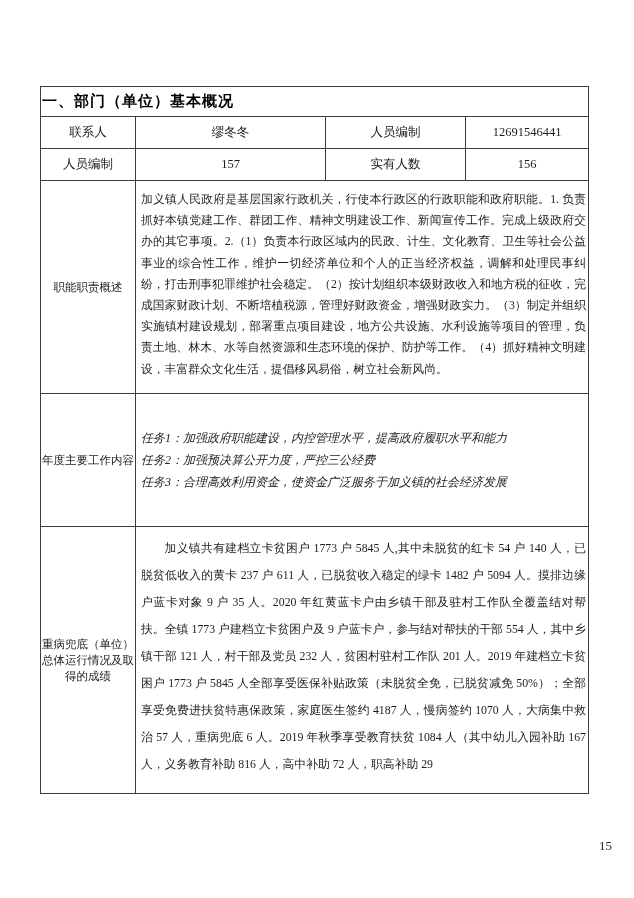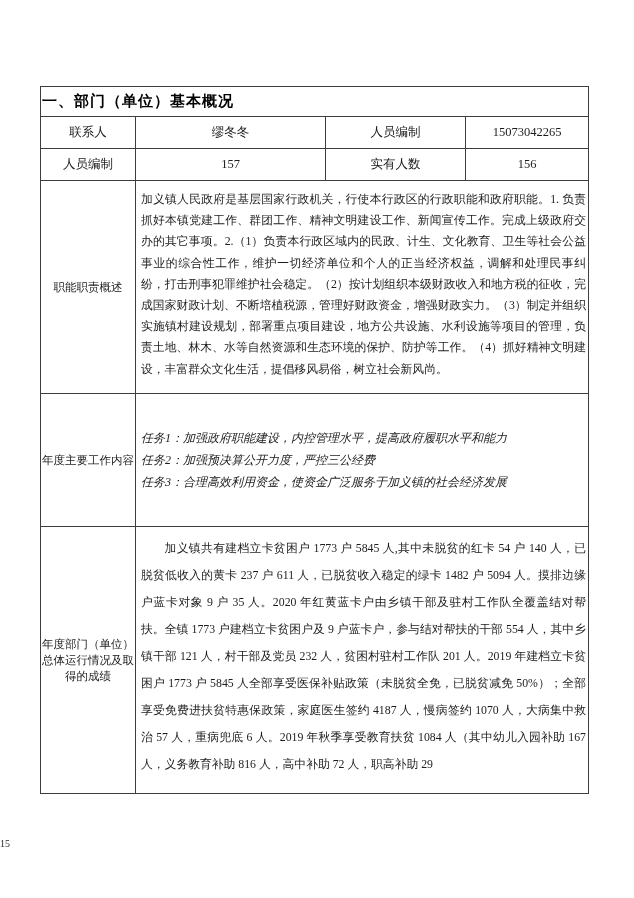--- a/index.html
+++ b/index.html
@@ -40,61 +40,61 @@
     padding:0 2px 0 5px;text-align:left;font-style:italic;
   }
   tr.operation-row{height:267px;}
   td.operation-text{
     vertical-align:top;text-align:justify;
     font-size:11.8px;line-height:27px;
     padding:8px 2px 0 5px;text-indent:2em;
   }
   .page-number{
     position:absolute;left:0;top:838px;width:612px;
-    text-align:left;font-size:10px;color:#2a2a2a;
+    text-align:right;font-size:13px;color:#2a2a2a;
   }
 </style>
 </head>
 <body>
 
 <table class="doc-table">
   <colgroup>
     <col style="width:95px">
     <col style="width:190px">
     <col style="width:140px">
     <col style="width:123px">
   </colgroup>
   <tbody>
     <tr>
       <td colspan="4" class="title-cell">一、部门（单位）基本概况</td>
     </tr>
     <tr class="info-row">
       <td class="lbl">联系人</td>
       <td class="val">缪冬冬</td>
       <td class="lbl">人员编制</td>
-      <td class="val">15073042265</td>
+      <td class="val">12691546441</td>
     </tr>
     <tr class="info-row">
       <td class="lbl">人员编制</td>
       <td class="val">157</td>
       <td class="lbl">实有人数</td>
       <td class="val">156</td>
     </tr>
     <tr class="duties-row">
       <td class="lbl-long">职能职责概述</td>
       <td colspan="3" class="body-text">加义镇人民政府是基层国家行政机关，行使本行政区的行政职能和政府职能。1. 负责抓好本镇党建工作、群团工作、精神文明建设工作、新闻宣传工作。完成上级政府交办的其它事项。2.（1）负责本行政区域内的民政、计生、文化教育、卫生等社会公益事业的综合性工作，维护一切经济单位和个人的正当经济权益，调解和处理民事纠纷，打击刑事犯罪维护社会稳定。（2）按计划组织本级财政收入和地方税的征收，完成国家财政计划、不断培植税源，管理好财政资金，增强财政实力。（3）制定并组织实施镇村建设规划，部署重点项目建设，地方公共设施、水利设施等项目的管理，负责土地、林木、水等自然资源和生态环境的保护、防护等工作。（4）抓好精神文明建设，丰富群众文化生活，提倡移风易俗，树立社会新风尚。</td>
     </tr>
     <tr class="tasks-row">
       <td class="lbl-long">年度主要工作内容</td>
       <td colspan="3" class="tasks-cell">
         <div>任务1：加强政府职能建设，内控管理水平，提高政府履职水平和能力</div>
         <div>任务2：加强预决算公开力度，严控三公经费</div>
         <div>任务3：合理高效利用资金，使资金广泛服务于加义镇的社会经济发展</div>
       </td>
     </tr>
     <tr class="operation-row">
-      <td class="lbl-long">年度部门（单位）总体运行情况及取得的成绩</td>
+      <td class="lbl-long">重病兜底（单位）总体运行情况及取得的成绩</td>
       <td colspan="3" class="operation-text">加义镇共有建档立卡贫困户 1773 户 5845 人,其中未脱贫的红卡 54 户 140 人，已脱贫低收入的黄卡 237 户 611 人，已脱贫收入稳定的绿卡 1482 户 5094 人。摸排边缘户蓝卡对象 9 户 35 人。2020 年红黄蓝卡户由乡镇干部及驻村工作队全覆盖结对帮扶。全镇 1773 户建档立卡贫困户及 9 户蓝卡户，参与结对帮扶的干部 554 人，其中乡镇干部 121 人，村干部及党员 232 人，贫困村驻村工作队 201 人。2019 年建档立卡贫困户 1773 户 5845 人全部享受医保补贴政策（未脱贫全免，已脱贫减免 50%）；全部享受免费进扶贫特惠保政策，家庭医生签约 4187 人，慢病签约 1070 人，大病集中救治 57 人，重病兜底 6 人。2019 年秋季享受教育扶贫 1084 人（其中幼儿入园补助 167 人，义务教育补助 816 人，高中补助 72 人，职高补助 29</td>
     </tr>
   </tbody>
 </table>
 
 <div class="page-number">15</div>
 
 </body></html>

